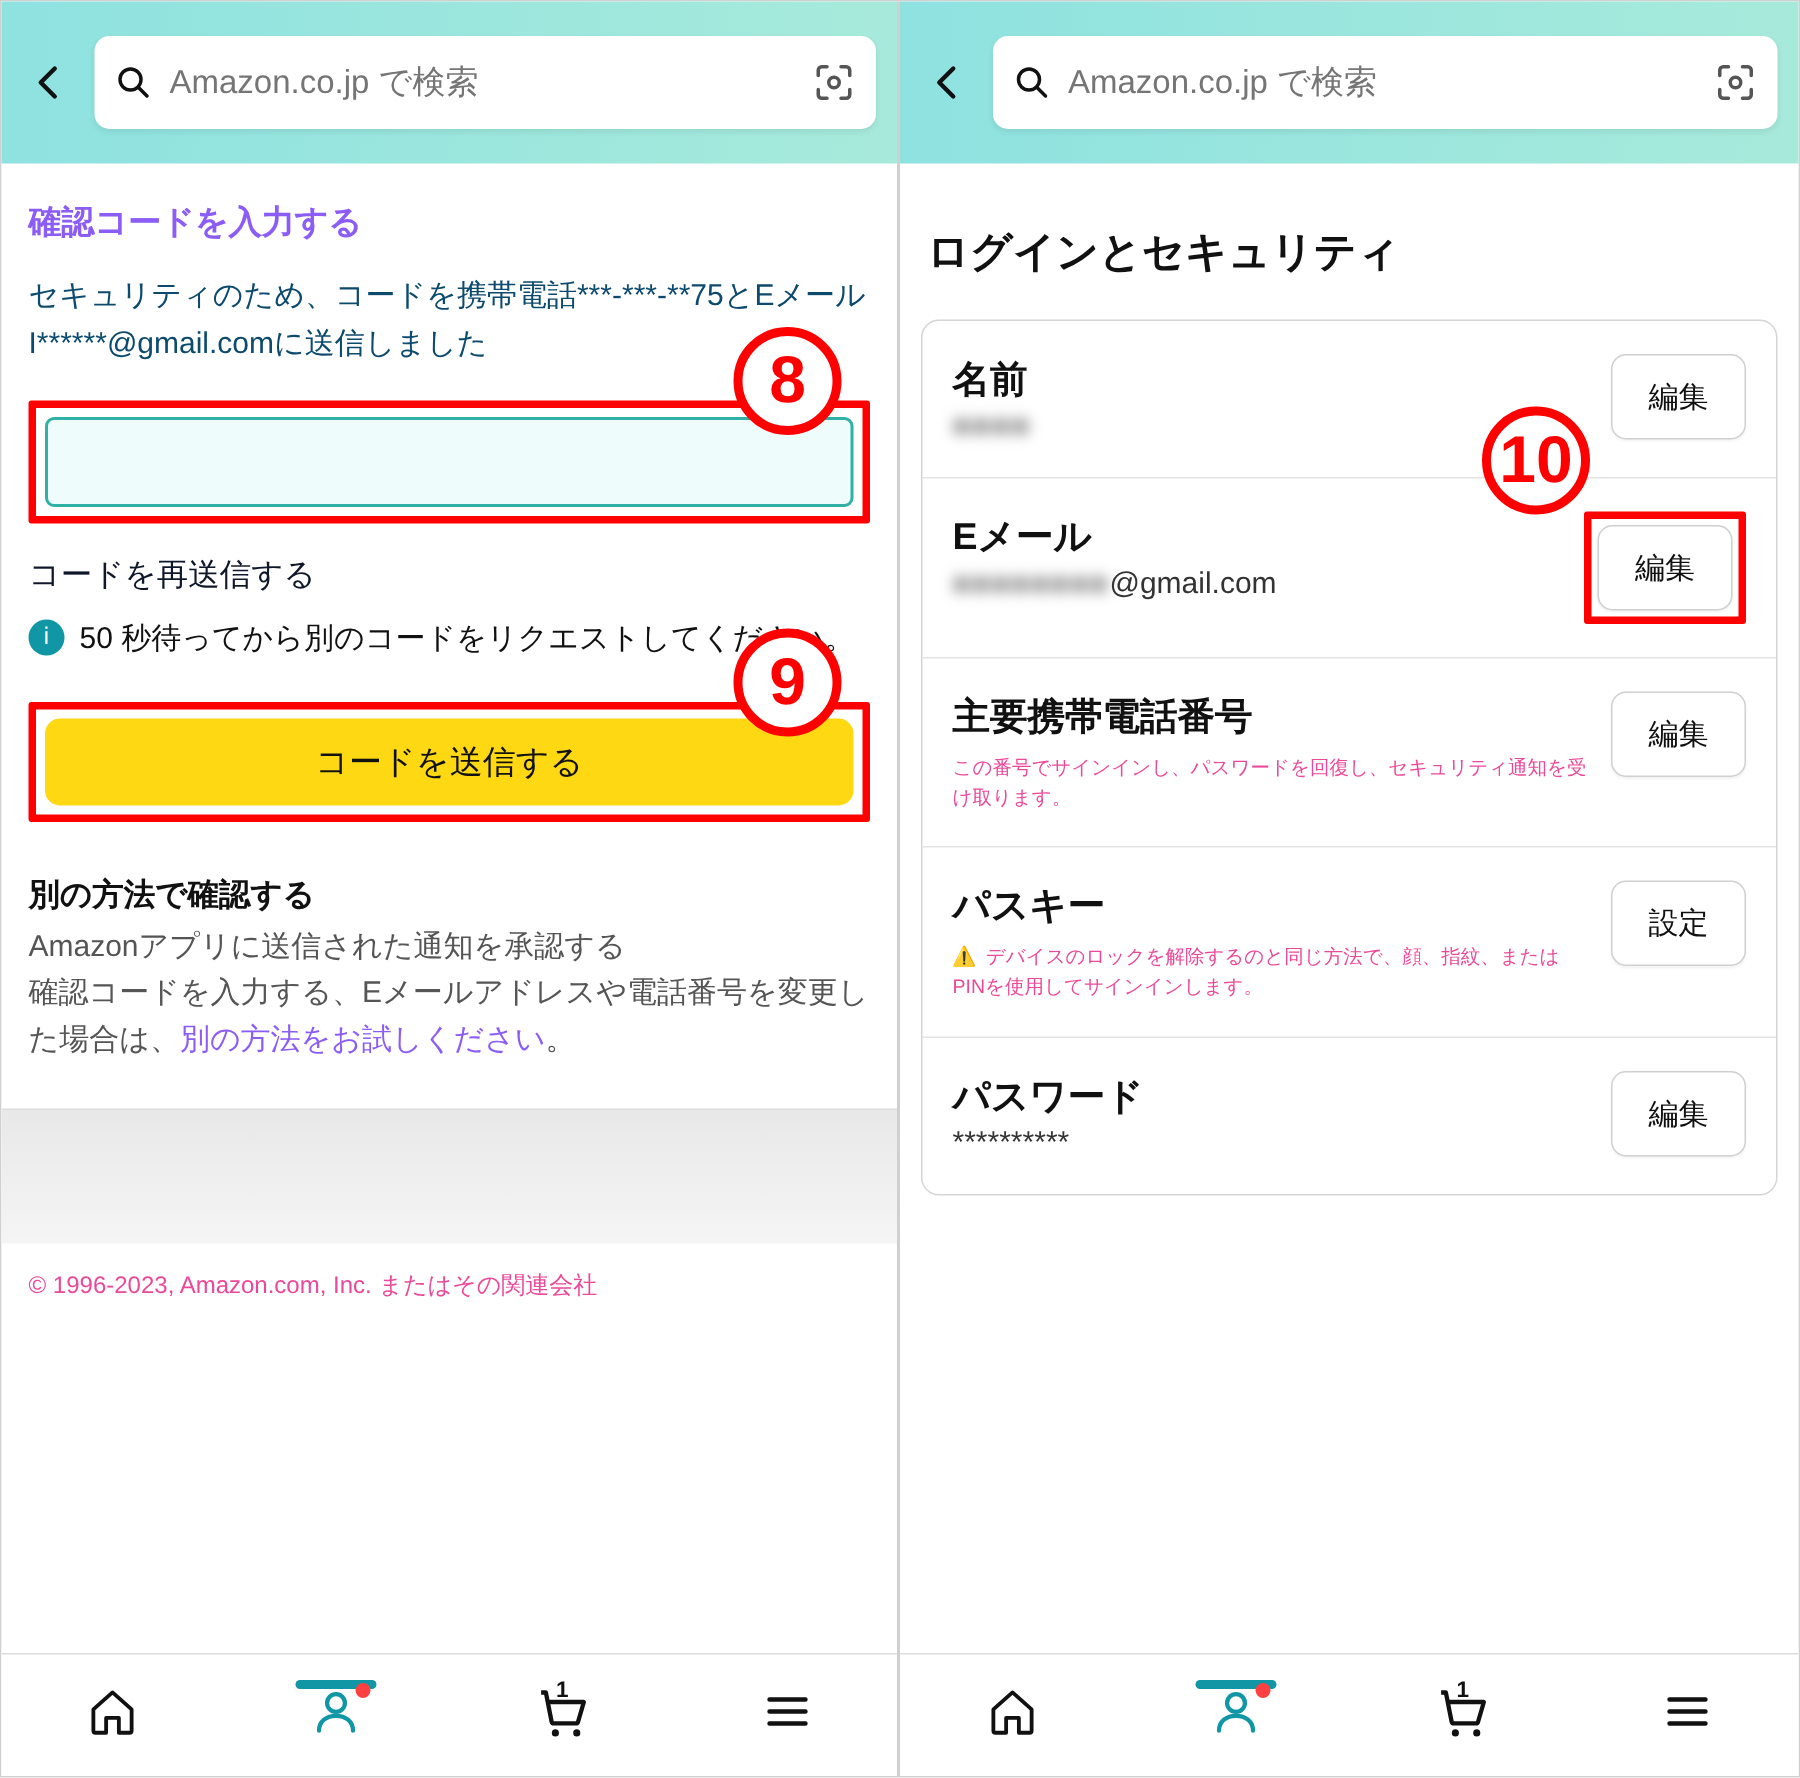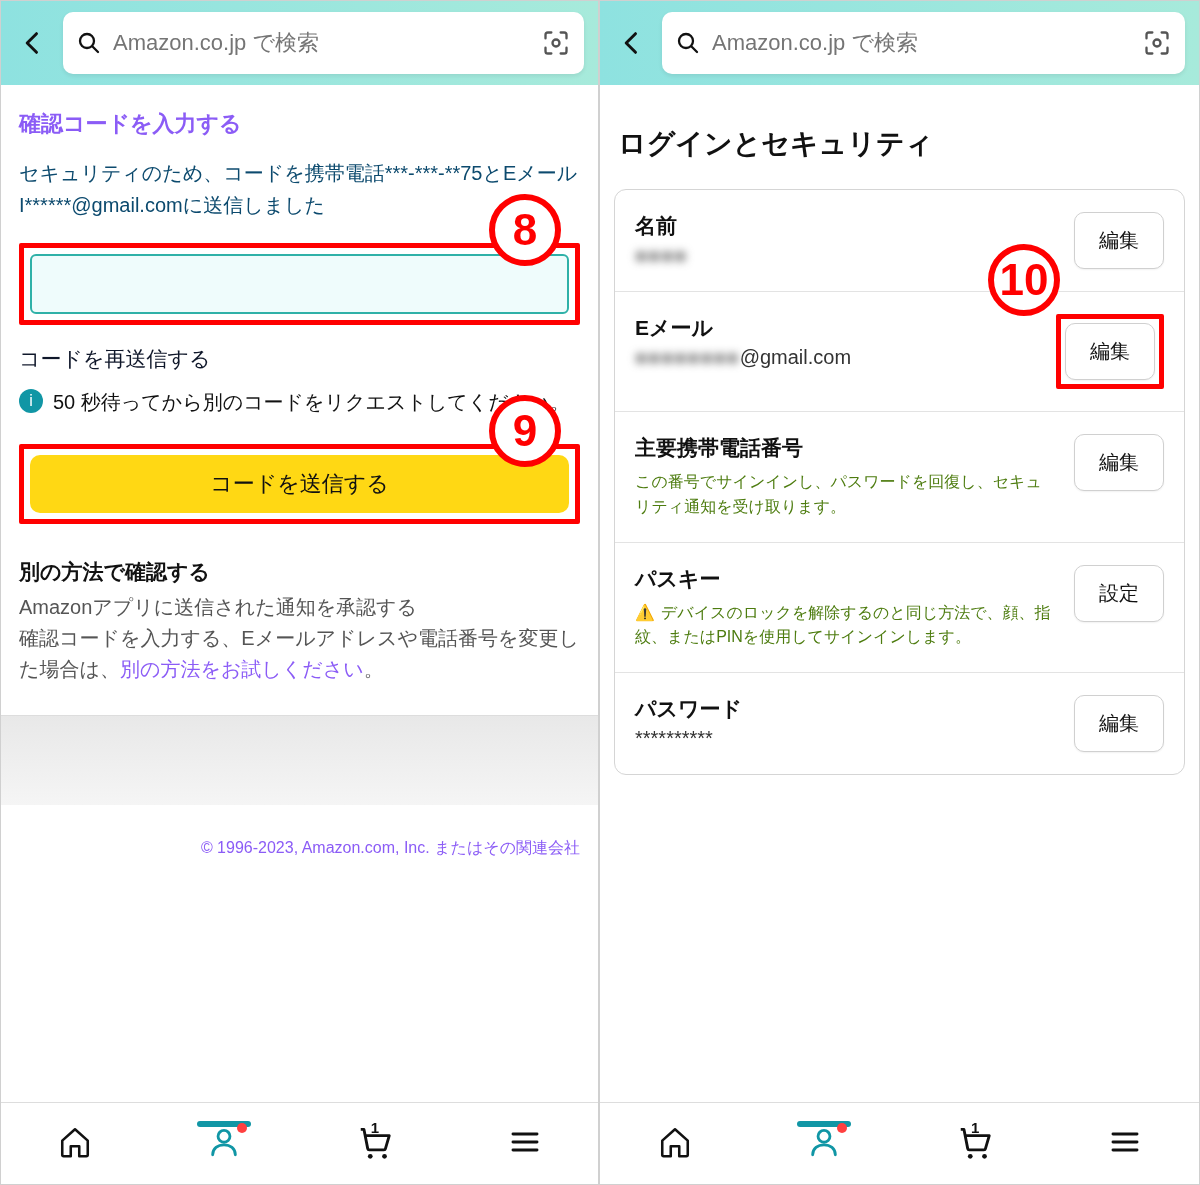--- a/index.html
+++ b/index.html
@@ -9,21 +9,21 @@
     border: 1px solid #d0d0d0;
   }
   .phone {
     width: 50%; height: 100%; display:flex; flex-direction:column;
     background: #fff; position:relative;
   }
   .phone:first-child { border-right: 2px solid #d0d0d0; }
 
   
   .header {
-    height: 84px;
+    height: 108px;
     background: linear-gradient(90deg, #8ee2e0 0%, #a7eadb 100%);
     display:flex; align-items:center; padding: 0 14px; gap:12px;
   }
   .back-btn{ width:36px;height:36px; display:flex;align-items:center;justify-content:center; color:#222; }
   .searchbar{
     flex:1; height:62px; background:#fff; border-radius:10px;
     display:flex; align-items:center; padding:0 14px; gap:12px;
     box-shadow:0 2px 4px rgba(0,0,0,.08);
   }
   .searchbar input{
@@ -54,21 +54,21 @@
   .sec-h2{ font-size:21px; font-weight:700; color:#111; margin:34px 0 6px;}
   .muted{ color:#555; font-size:20px; line-height:1.55;}
   .inline-link{ color:#8b5cf6;}
   .bottom-gradient{
     height:90px; margin:30px -18px 0 -18px;
     background: linear-gradient(#e8e8e8,#f5f5f5);
     border-top:1px solid #ddd;
   }
   .footer-links{ text-align:center; font-size:19px; color:#1196a5; padding-top:60px;}
   .footer-links span{ margin:0 18px;}
-  .copyright{ text-align:right; font-size:16px; color:#8b5cf6; margin-top:33px;}
+  .copyright{ text-align:left; font-size:16px; color:#ec4899; margin-top:18px;}
 
   
   .bubble{
     position:absolute; width:72px;height:72px; border-radius:50%;
     background:#fff; border:6px solid #ff0000; color:#ff0000;
     display:flex;align-items:center;justify-content:center;
     font-size:44px; font-weight:700; z-index:20;
   }
 
   
@@ -81,23 +81,23 @@
     width:54px;height:6px;background:#1196a5;border-radius:3px;}
   .notif-dot{ position:absolute; top:-2px; right:-6px; width:10px;height:10px;border-radius:50%;background:#ff4040;}
 
   
   .right-body{ flex:1; padding:20px 14px 0 14px; overflow:hidden;}
   .ls-title{ font-size:28px; font-weight:800; color:#111; margin:20px 4px 26px;}
   .card{ border:1px solid #d5d5d5; border-radius:12px; overflow:hidden;}
   .row{ border-bottom:1px solid #e3e3e3; padding:22px 20px; display:flex; gap:16px;}
   .row:last-child{ border-bottom:none;}
   .row-main{ flex:1;}
-  .row-label{ font-size:21px; font-weight:700; color:#111;}
+  .row-label{ font-size:25px; font-weight:700; color:#111;}
   .row-val{ font-size:20px; color:#333; margin-top:4px;}
-  .row-note{ font-size:16px; color:#4d7c0f; margin-top:8px; line-height:1.55;}
+  .row-note{ font-size:13px; color:#ec4899; margin-top:8px; line-height:1.55;}
   .edit-btn{
     align-self:flex-start;
     min-width:90px; padding:14px 18px; border:1px solid #d0d0d0; border-radius:10px;
     background:#fff; font-size:20px; color:#111; box-shadow:0 1px 2px rgba(0,0,0,.06);
     display:flex;align-items:center;justify-content:center;
   }
   .blur{ filter:blur(5px); letter-spacing:1px; color:#444;}
   .warn-icon{ margin-right:6px;}
 </style>
 </head>

